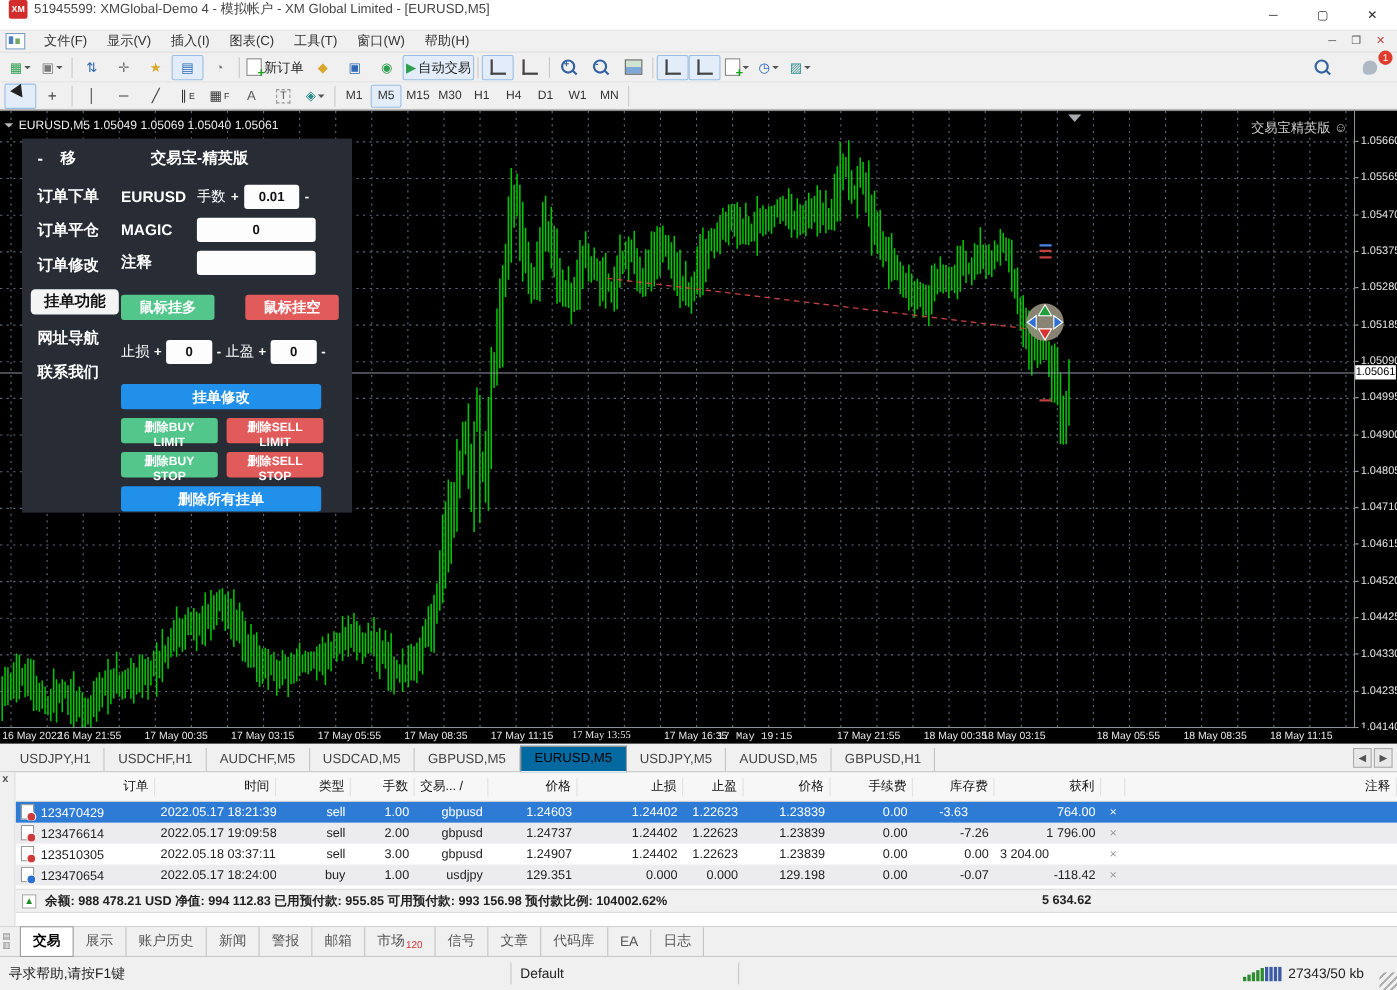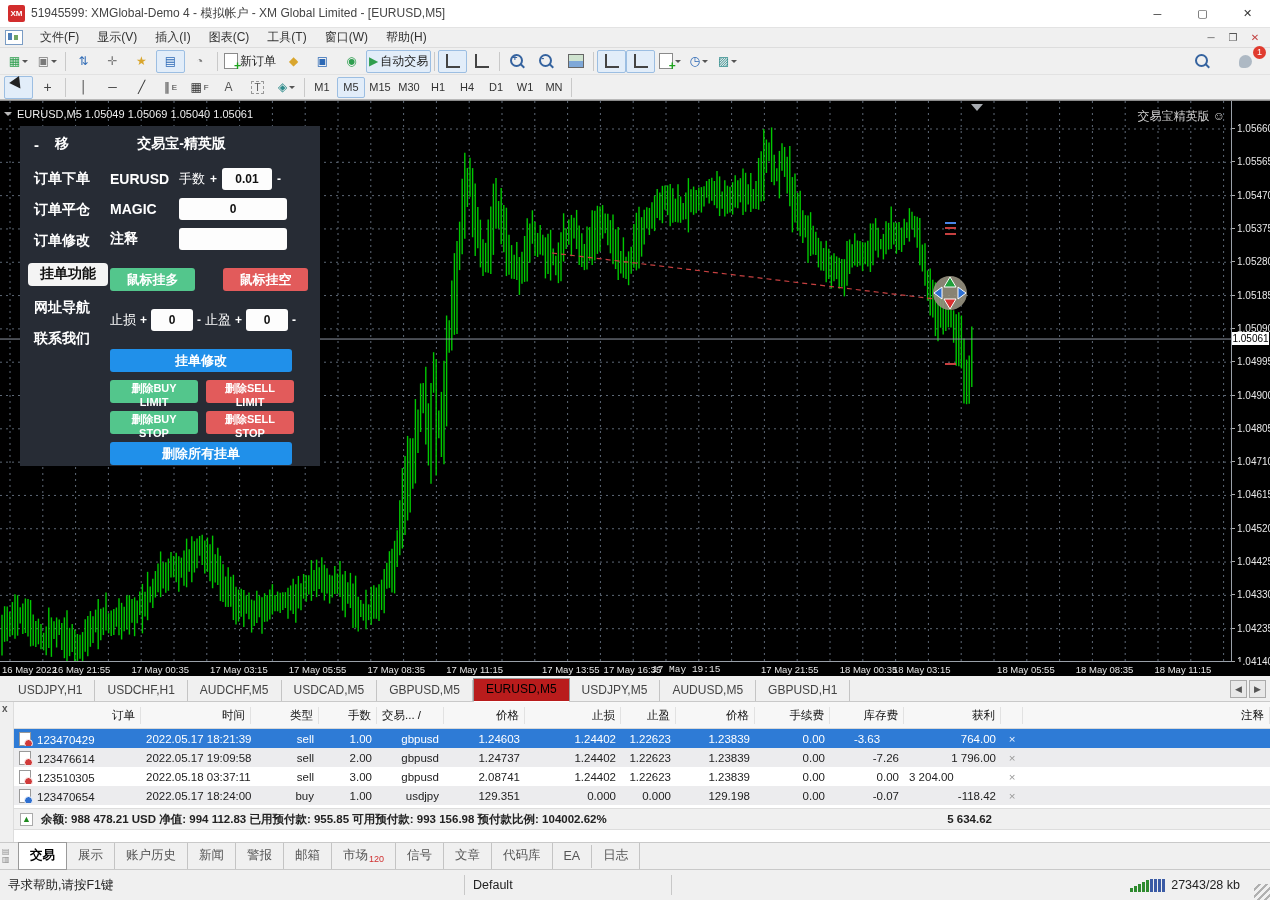--- a/index.html
+++ b/index.html
@@ -1,21 +1,21 @@
 <!DOCTYPE html>
 <html><head>
 <meta charset="utf-8">
 <style>
   html,body{margin:0;padding:0;}
   body{width:1270px;height:900px;overflow:hidden;background:#F0F0F0;
        font-family:"Liberation Sans","DejaVu Sans",sans-serif;-webkit-font-smoothing:antialiased;}
   .window{position:relative;width:1270px;height:900px;background:#F0F0F0;font-size:12px;color:#222;}
 
   
-  .titlebar{height:28px;background:#FFFFFF;display:flex;align-items:center;border-bottom:1px solid #E3E3E3;box-sizing:border-box;}
+  .titlebar{height:28px;background:#FFFFFF;display:flex;align-items:flex-start;border-bottom:1px solid #E3E3E3;box-sizing:border-box;}
   .app-icon{width:17px;height:17px;background:#D22D2D;color:#fff;font-size:8px;font-weight:bold;
             display:flex;align-items:center;justify-content:center;margin:0 6px 0 8px;border-radius:2px;flex:none;}
   .title-text{color:#444;font-size:12px;white-space:nowrap;overflow:hidden;flex:1;}
   .win-ctrls{display:flex;height:100%;}
   .win-ctrl{width:45px;height:100%;display:flex;align-items:center;justify-content:center;color:#333;font-size:11px;}
 
   
   .menubar{height:20px;background:#F0F0F0;display:flex;align-items:center;border-bottom:1px solid #DDD;box-sizing:border-box;}
   .mdi-icon{width:16px;height:13px;margin:0 8px 0 5px;background:#FFF;border:1px solid #7A9CC4;position:relative;flex:none;}
   .mdi-icon::after{content:"";position:absolute;left:2px;top:2px;width:4px;height:7px;background:#4D7EB8;}
@@ -92,21 +92,21 @@
   .w44{width:46px;} .w100{width:104px;} .w36{width:38px;}
   .p-btn{border:none;border-radius:3px;color:#FFF;font-weight:bold;font-family:inherit;height:23px;font-size:13px;}
   .btn-green{background:#53C68C;} .btn-red{background:#E25B5B;} .btn-blue{background:#2090EA;}
   .half{width:85px;} .small{font-size:11px;width:88px;} .full{width:182px;}
   .f-gap{height:2px;}
 
   
   .chart-tabs{height:26px;background:#F0F0F0;display:flex;align-items:flex-end;padding:0 0 0 6px;
               border-bottom:1px solid #C9C9C9;box-sizing:border-box;position:relative;}
   .ctab{padding:3px 12px 4px 12px;color:#444;border-right:1px solid #C4C4C4;white-space:nowrap;font-size:12px;}
-  .ctab.sel{background:#b91c1c;border:1px solid #9A9A9A;border-bottom-color:#FFF;color:#000;margin-bottom:-1px;padding-bottom:5px;}
+  .ctab.sel{background:#0369a1;border:1px solid #9A9A9A;border-bottom-color:#FFF;color:#000;margin-bottom:-1px;padding-bottom:5px;}
   .tab-scroll{position:absolute;right:4px;top:4px;display:flex;gap:2px;}
   .tab-scroll span{width:15px;height:16px;border:1px solid #AAA;background:#E8E8E8;color:#555;
                    display:flex;align-items:center;justify-content:center;font-size:9px;}
 
   
   .terminal{height:141px;background:#FFF;display:flex;box-sizing:border-box;border-bottom:1px solid #C9C9C9;}
   .term-gutter{width:13px;background:#F0F0F0;border-right:1px solid #DDD;position:relative;flex:none;}
   .term-close{position:absolute;top:1px;left:2px;color:#555;font-size:10px;font-weight:bold;}
   .term-main{flex:1;display:flex;flex-direction:column;overflow:hidden;}
   .term-header{height:26px;display:flex;align-items:center;background:#F7F7F7;border-bottom:1px solid #D8D8D8;flex:none;}
@@ -872,21 +872,21 @@
       </div>
 
     <div class="time-axis" id="time-axis">
         <div class="tlabel" style="left: 2px;">16 May 2022</div>
         <div class="tlabel" style="left: 52.7px;">16 May 21:55</div>
         <div class="tlabel" style="left: 131.4px;">17 May 00:35</div>
         <div class="tlabel" style="left: 210.1px;">17 May 03:15</div>
         <div class="tlabel" style="left: 288.8px;">17 May 05:55</div>
         <div class="tlabel" style="left: 367.5px;">17 May 08:35</div>
         <div class="tlabel" style="left: 446.2px;">17 May 11:15</div>
-        <div class="tlabel" style="left: 542px;">17 May 13:55</div>
+        <div class="tlabel" style="left: 520px; font-family: Liberation Serif, serif;">17 May 13:55</div>
         <div class="tlabel" style="left: 603.6px;">17 May 16:35</div>
         <div class="tlabel" style="left: 652px; font-family: Liberation Mono, monospace;">17 May 19:15</div>
         <div class="tlabel" style="left: 761px;">17 May 21:55</div>
         <div class="tlabel" style="left: 839.7px;">18 May 00:35</div>
         <div class="tlabel" style="left: 893px;">18 May 03:15</div>
         <div class="tlabel" style="left: 997.1px;">18 May 05:55</div>
         <div class="tlabel" style="left: 1075.8px;">18 May 08:35</div>
         <div class="tlabel" style="left: 1154.5px;">18 May 11:15</div>
       </div>
   </div>
@@ -960,21 +960,21 @@
             <span class="td-cell" style="width: 97px; text-align: right;">1 796.00</span>
             <span class="td-cell" style="width: 22px; text-align: center; color: rgb(153, 153, 153);">×</span>
             <span class="td-cell" style="width: auto; flex: 1 1 0%; text-align: right;"></span>
           </div>
           <div class="t-row">
             <span class="td-cell" style="width: 127px; text-align: left;"><span class="doc-ic sell"></span>123510305</span>
             <span class="td-cell" style="width: 110px; text-align: right;">2022.05.18 03:37:11</span>
             <span class="td-cell" style="width: 68px; text-align: right;">sell</span>
             <span class="td-cell" style="width: 58px; text-align: right;">3.00</span>
             <span class="td-cell" style="width: 67px; text-align: right;">gbpusd</span>
-            <span class="td-cell" style="width: 81px; text-align: right;">2.08741</span>
+            <span class="td-cell" style="width: 81px; text-align: right;">1.24907</span>
             <span class="td-cell" style="width: 96px; text-align: right;">1.24402</span>
             <span class="td-cell" style="width: 55px; text-align: right;">1.22623</span>
             <span class="td-cell" style="width: 79px; text-align: right;">1.23839</span>
             <span class="td-cell" style="width: 75px; text-align: right;">0.00</span>
             <span class="td-cell" style="width: 74px; text-align: right;">0.00</span>
             <span class="td-cell" style="width: 97px; ">3 204.00</span>
             <span class="td-cell" style="width: 22px; text-align: center; color: rgb(153, 153, 153);">×</span>
             <span class="td-cell" style="width: auto; flex: 1 1 0%; text-align: right;"></span>
           </div>
           <div class="t-row alt">
@@ -1029,18 +1029,18 @@
           <i style="height:4px"></i>
           <i style="height:6px"></i>
           <i style="height:8px"></i>
           <i style="height:10px"></i>
           <i style="height:12px"></i>
           <i style="height:13px"></i>
           <i style="height:13px"></i>
           <i style="height:13px"></i>
           <i style="height:13px"></i>
         </span>
-      <span>27343/28 kb</span>
+      <span>27343/50 kb</span>
     </span>
     <span class="grip"></span>
   </div>
 
 </div>
 
 </body></html>

